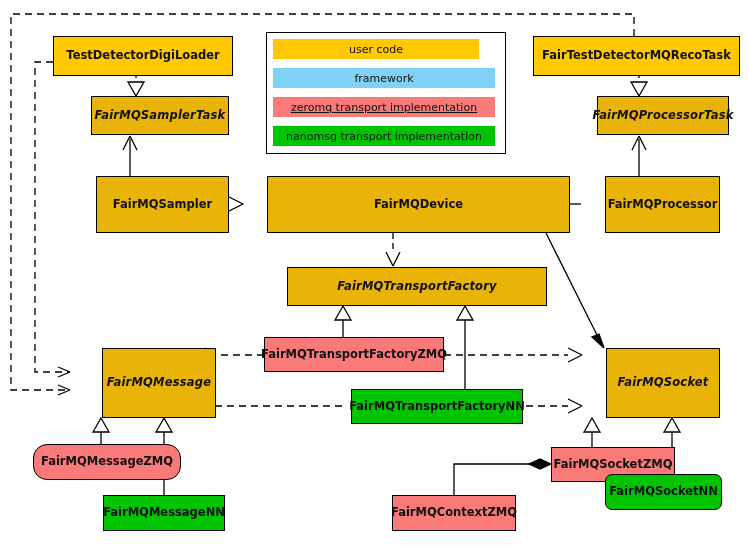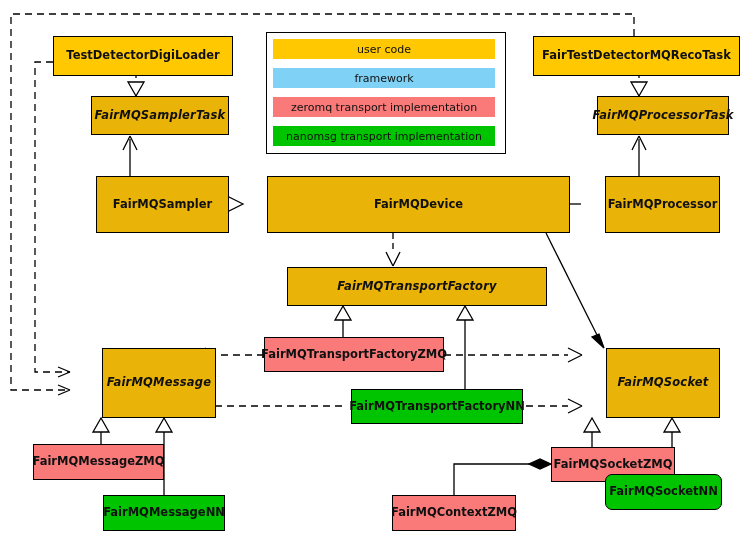--- a/index.html
+++ b/index.html
@@ -139,32 +139,32 @@
   <div class="node c-user" style="left:533px;top:36px;width:207px;height:40px;">FairTestDetectorMQRecoTask</div>
 
   <div class="node c-frame abstract" style="left:263px;top:267px;width:260px;height:39px;">FairMQTransportFactory</div>
 
   <div class="node c-zmq" style="left:264px;top:337px;width:180px;height:35px;">FairMQTransportFactoryZMQ</div>
 
   <div class="node c-nn" style="left:342px;top:389px;width:172px;height:35px;margin-left:9px;">FairMQTransportFactoryNN</div>
 
   <div class="node c-frame abstract" style="left:78px;top:348px;width:114px;height:70px;">FairMQMessage</div>
 
-  <div class="node c-zmq" style="left:33px;top:444px;width:131px;height:36px;">FairMQMessageZMQ</div>
+  <div class="node c-zmq" style="left:33px;top:444px;width:148px;height:36px;border-radius:14px;">FairMQMessageZMQ</div>
 
   <div class="node c-nn" style="left:103px;top:495px;width:122px;height:36px;">FairMQMessageNN</div>
 
   <div class="node c-frame abstract" style="left:582px;top:348px;width:114px;height:70px;">FairMQSocket</div>
 
   <div class="node c-zmq" style="left:551px;top:447px;width:124px;height:35px;">FairMQSocketZMQ</div>
 
   <div class="node c-nn" style="left:605px;top:474px;width:117px;height:36px;border-radius:7px;">FairMQSocketNN</div>
 
   <div class="node c-zmq" style="left:392px;top:495px;width:124px;height:36px;">FairMQContextZMQ</div>
 
   <div id="legend" style="left:266px;top:32px;width:240px;height:122px;">
-    <div class="legend-row" style="top:6px;width:222px;height:20px;background:#ffc800;">user code</div>
+    <div class="legend-row" style="top:6px;width:206px;height:20px;background:#ffc800;">user code</div>
     <div class="legend-row" style="top:35px;width:222px;height:20px;background:#7fd2f5;">framework</div>
-    <div class="legend-row" style="top:64px;width:222px;height:20px;background:#fa7a7a;">zeromq transport implementation</div>
+    <div class="legend-row" style="top:64px;width:222px;height:20px;background:#fa7a7a;text-decoration:underline;">zeromq transport implementation</div>
     <div class="legend-row" style="top:93px;width:222px;height:20px;background:#00c400;">nanomsg transport implementation</div>
   </div>
 
 </div>
 
 </body></html>

